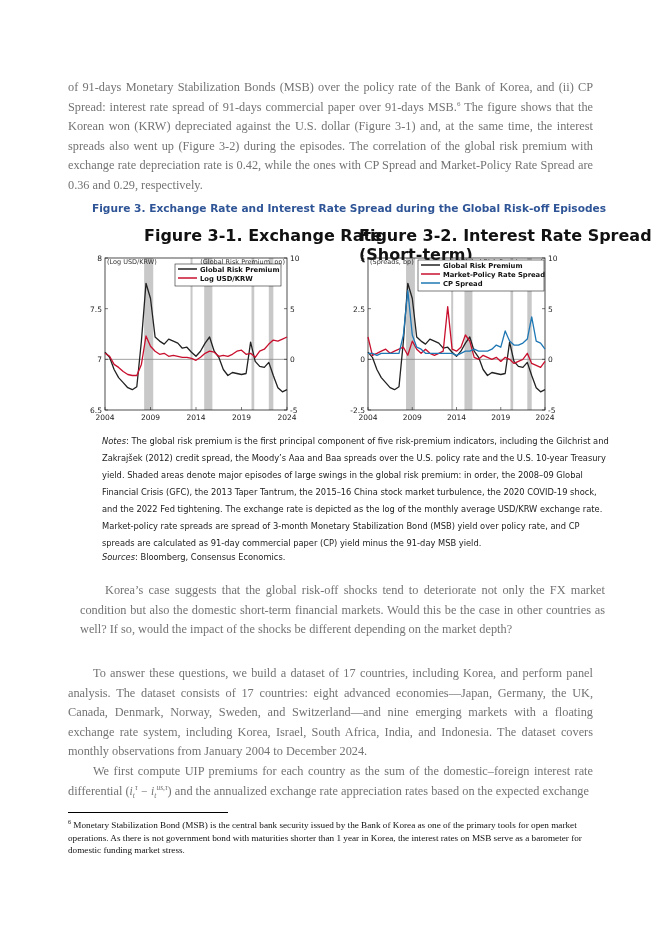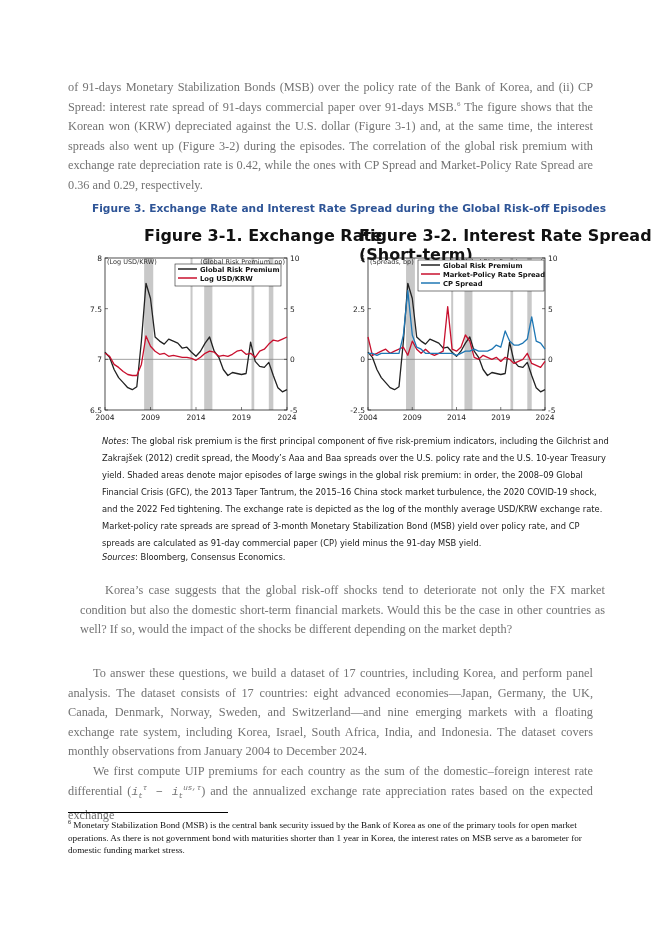--- a/index.html
+++ b/index.html
@@ -15,21 +15,21 @@
   .chart { position: absolute; top: 248px; }
   .notes { position: absolute; left: 84px; width: 510px; top: 433px; font-size: 8.3px; line-height: 17px; color: #222; }
   .notes i { font-style: italic; }
   .sources { position: absolute; left: 84px; top: 552px; font-size: 8.3px; color: #222; }
   .section-head { position: absolute; left: 92px; top: 640px; font-size: 13.6px; font-weight: bold; color: #3a5a8c; }
   .section-head .num { display: inline-block; width: 20px; }
   .fn-rule { position: absolute; left: 68px; top: 812px; width: 160px; height: 1px; background: #000; }
   .footnote { position: absolute; left: 68px; width: 525px; top: 819px; font-size: 9.2px; line-height: 12.6px; color: #111; }
   .footnote sup { font-size: 6px; }
   svg text { font-family: "DejaVu Sans", "Liberation Sans", sans-serif; }
-  .math { font-style: italic; font-family: Liberation Mono, monospace; font-size: 11.5px; }
+  .math { font-style: italic; font-family: Liberation Serif, serif; font-size: 11.5px; }
   .math sub, .math sup { font-size: 7.5px; }
 </style>
 </head>
 <body>
 
 <div class="page">
 
   <p class="para serif" style="top:78px; margin:0;"><span>of 91-days Monetary Stabilization Bonds (MSB) over the policy rate of the Bank of Korea, and (ii) CP Spread: interest rate spread of 91-days commercial paper over 91-days MSB.</span><sup>6</sup><span> The figure shows that the Korean won (KRW) depreciated against the U.S. dollar (Figure 3-1) and, at the same time, the interest spreads also went up (Figure 3-2) during the episodes. The correlation of the global risk premium with exchange rate depreciation rate is 0.42, while the ones with CP Spread and Market-Policy Rate Spread are 0.36 and 0.29, respectively.</span></p>
 
   <div class="fig-title sans">Figure 3. Exchange Rate and Interest Rate Spread during the Global Risk-off Episodes</div>

